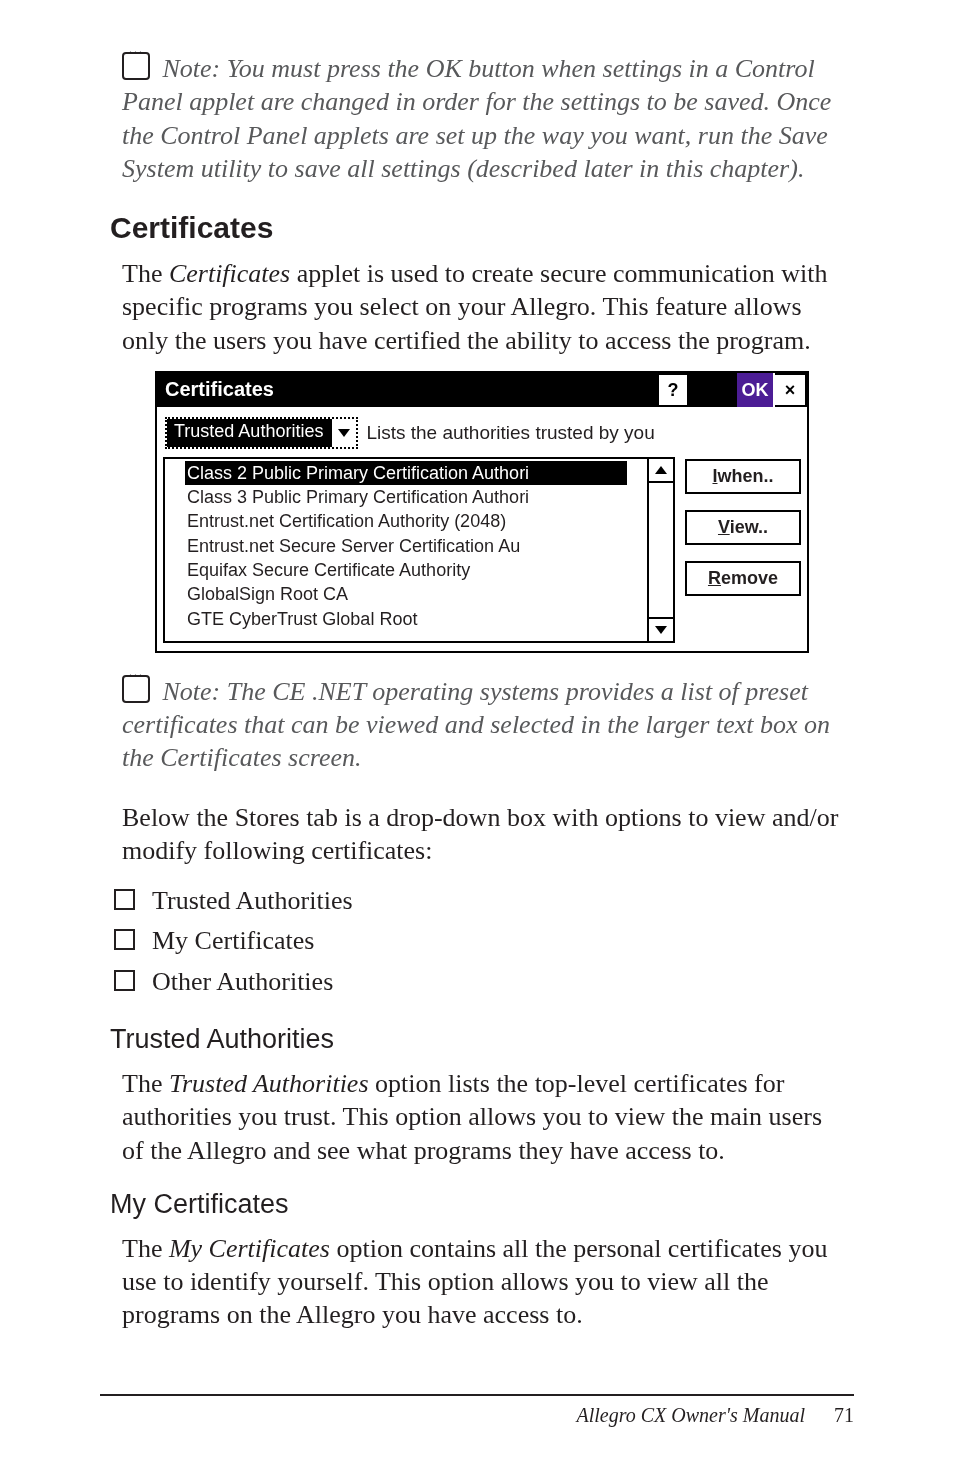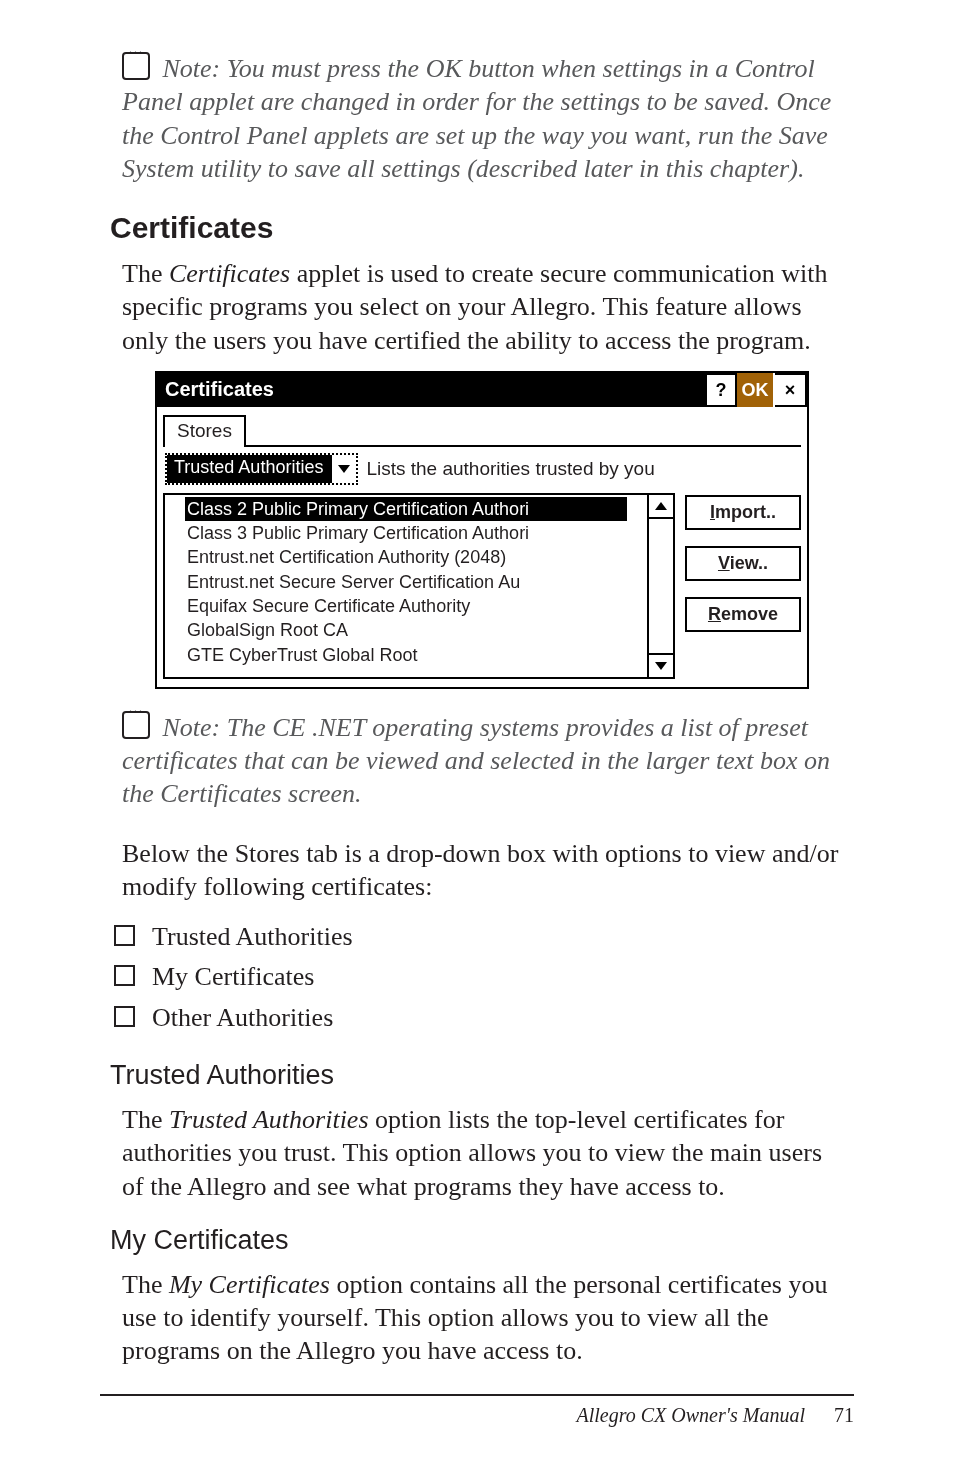--- a/index.html
+++ b/index.html
@@ -24,21 +24,21 @@
 .body em, .note em, .body .ital { font-style: italic; }
 ul.checklist { list-style: none; padding: 0; margin: 8px 0 20px 0; }
 ul.checklist li { font-size: 26px; line-height: 1.55; padding-left: 42px; position: relative; }
 ul.checklist li::before { content: ""; position: absolute; left: 4px; top: 8px; width: 17px; height: 17px; border: 2px solid #231f20; }
 
 
 .window { width: 650px; margin: 14px auto 22px auto; border: 2px solid #000; font-family: Tahoma, Arial, sans-serif; background: #fff; }
 .titlebar { display: flex; align-items: stretch; height: 34px; background: #000; color: #fff; }
 .titlebar .title { flex: 1; font-weight: bold; font-size: 20px; padding: 5px 8px; }
 .titlebar .tb-btn { width: 32px; border: 2px solid #000; background: #fff; color: #000; display: flex; align-items: center; justify-content: center; font-family: Tahoma, Arial, sans-serif; font-weight: bold; font-size: 18px; margin: 0; box-sizing: border-box; line-height: 1; }
-.titlebar .tb-btn.ok { width: 38px; background: #a16207; color: #fff; border-color: #fff; border-width: 0 2px; }
+.titlebar .tb-btn.ok { width: 38px; background: #4c1d95; color: #fff; border-color: #fff; border-width: 0 2px; margin-left: 48px; }
 .titlebar .tb-btn + .tb-btn { border-left: none; }
 .win-body { padding: 6px 6px 8px 6px; }
 .tabstrip { display: flex; border-bottom: 2px solid #000; margin-bottom: 6px; }
 .tab { border: 2px solid #000; border-bottom: none; padding: 3px 12px 5px; font-size: 19px; background: #fff; position: relative; top: 2px; }
 .dropdown-row { display: flex; align-items: center; gap: 8px; margin: 4px 0 8px 2px; }
 .combo { display: flex; height: 28px; border: 2px dotted #000; background: #fff; }
 .combo .sel { background: #000; color: #fff; padding: 3px 7px; font-size: 18px; line-height: 1; }
 .combo .arrow { width: 24px; border-left: 2px solid #000; display: flex; align-items: center; justify-content: center; background: #fff; }
 .combo .arrow svg { width: 12px; height: 8px; }
 .combo-label { font-size: 19px; }
@@ -74,23 +74,20 @@
 </p>
 
 <div class="window">
   <div class="titlebar">
     <div class="title">Certificates</div>
     <div class="tb-btn">?</div>
     <div class="tb-btn ok">OK</div>
     <div class="tb-btn">×</div>
   </div>
   <div class="win-body">
-    <div class="tabstrip">
-      <div class="tab">Stores</div>
-    </div>
     <div class="dropdown-row">
       <div class="combo">
         <div class="sel">Trusted Authorities</div>
         <div class="arrow">
           <svg viewBox="0 0 12 8">
               <polygon points="0,0 12,0 6,8" fill="#000"></polygon>
             </svg>
         </div>
       </div>
       <div class="combo-label">Lists the authorities trusted by you</div>
@@ -114,21 +111,21 @@
             </div>
           <div class="track"></div>
           <div class="sbtn">
               <svg viewBox="0 0 12 8">
                 <polygon points="0,0 12,0 6,8" fill="#000"></polygon>
               </svg>
             </div>
         </div>
       </div>
       <div class="side-buttons">
-        <div class="wbtn"><span class="ul">I</span><span>mport..</span></div>
+        <div class="wbtn"><span class="ul">I</span><span>when..</span></div>
         <div class="wbtn"><span class="ul">V</span><span>iew..</span></div>
         <div class="wbtn"><span class="ul">R</span><span>emove</span></div>
       </div>
     </div>
   </div>
 </div>
 
 <p class="note">
   <span class="note-icon"></span>
   <span>Note: The CE .NET operating systems provides a list of preset certificates that can be viewed and selected in the larger text box on the Certificates screen.</span>

